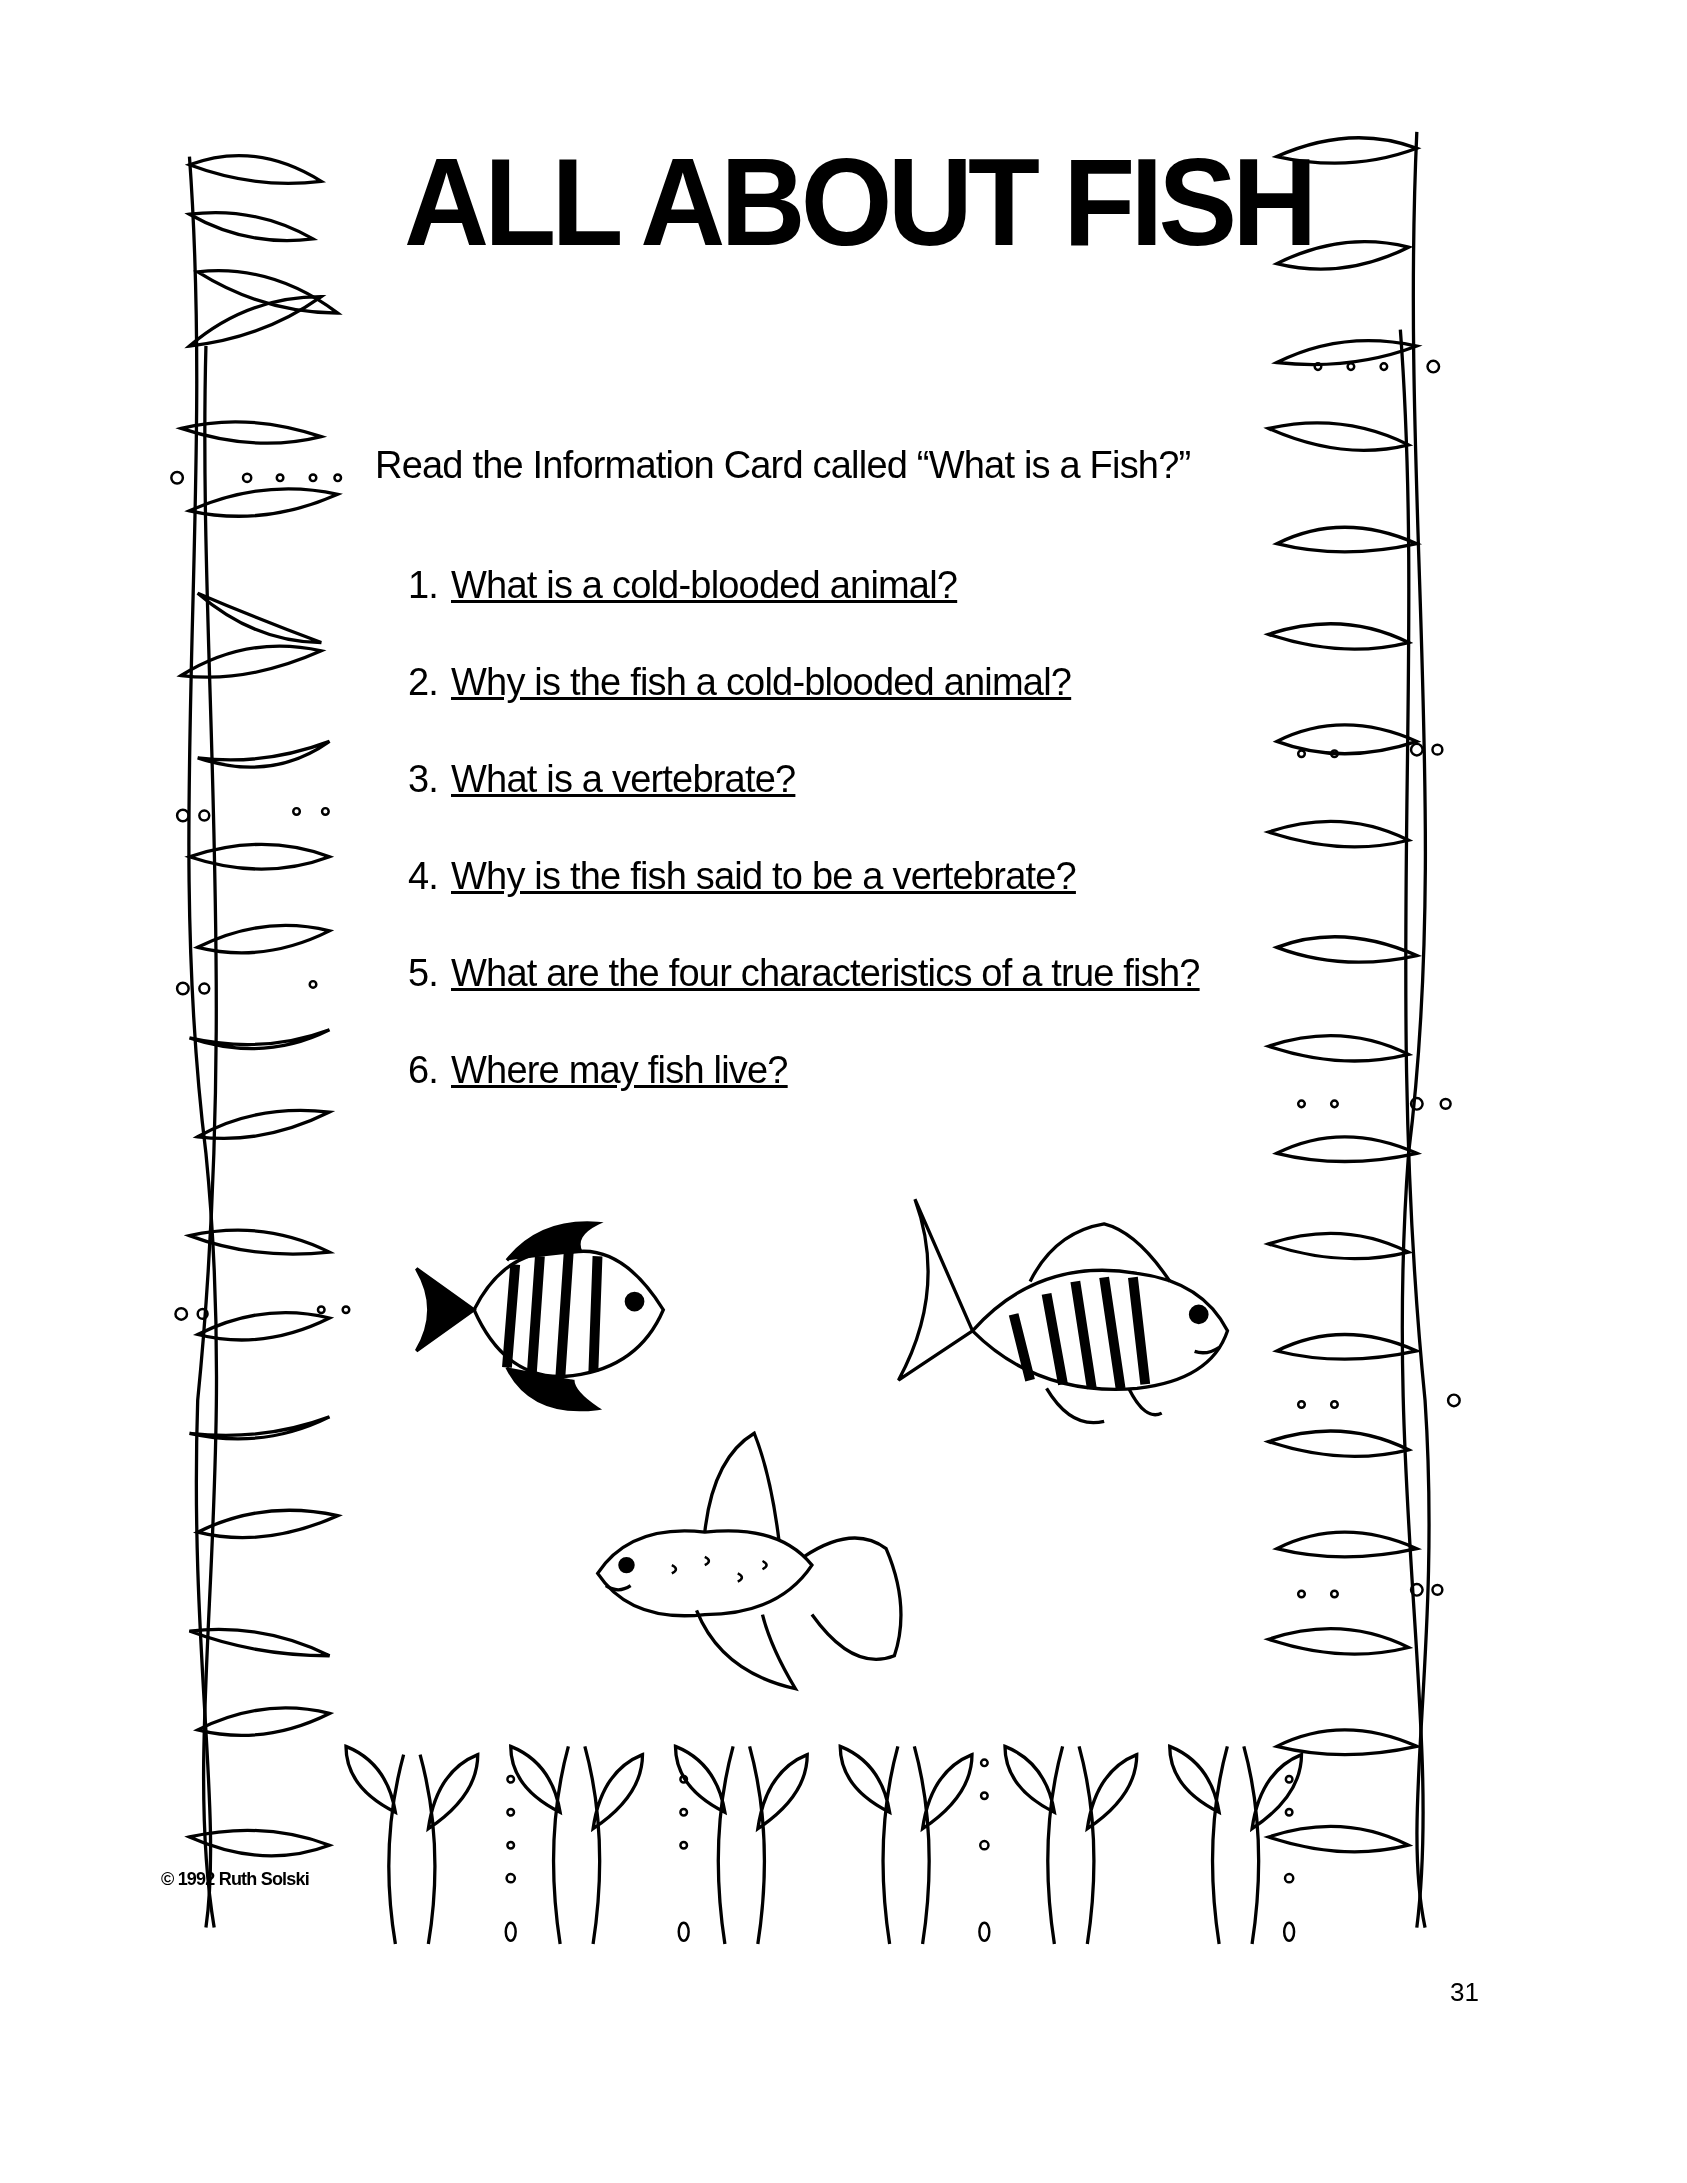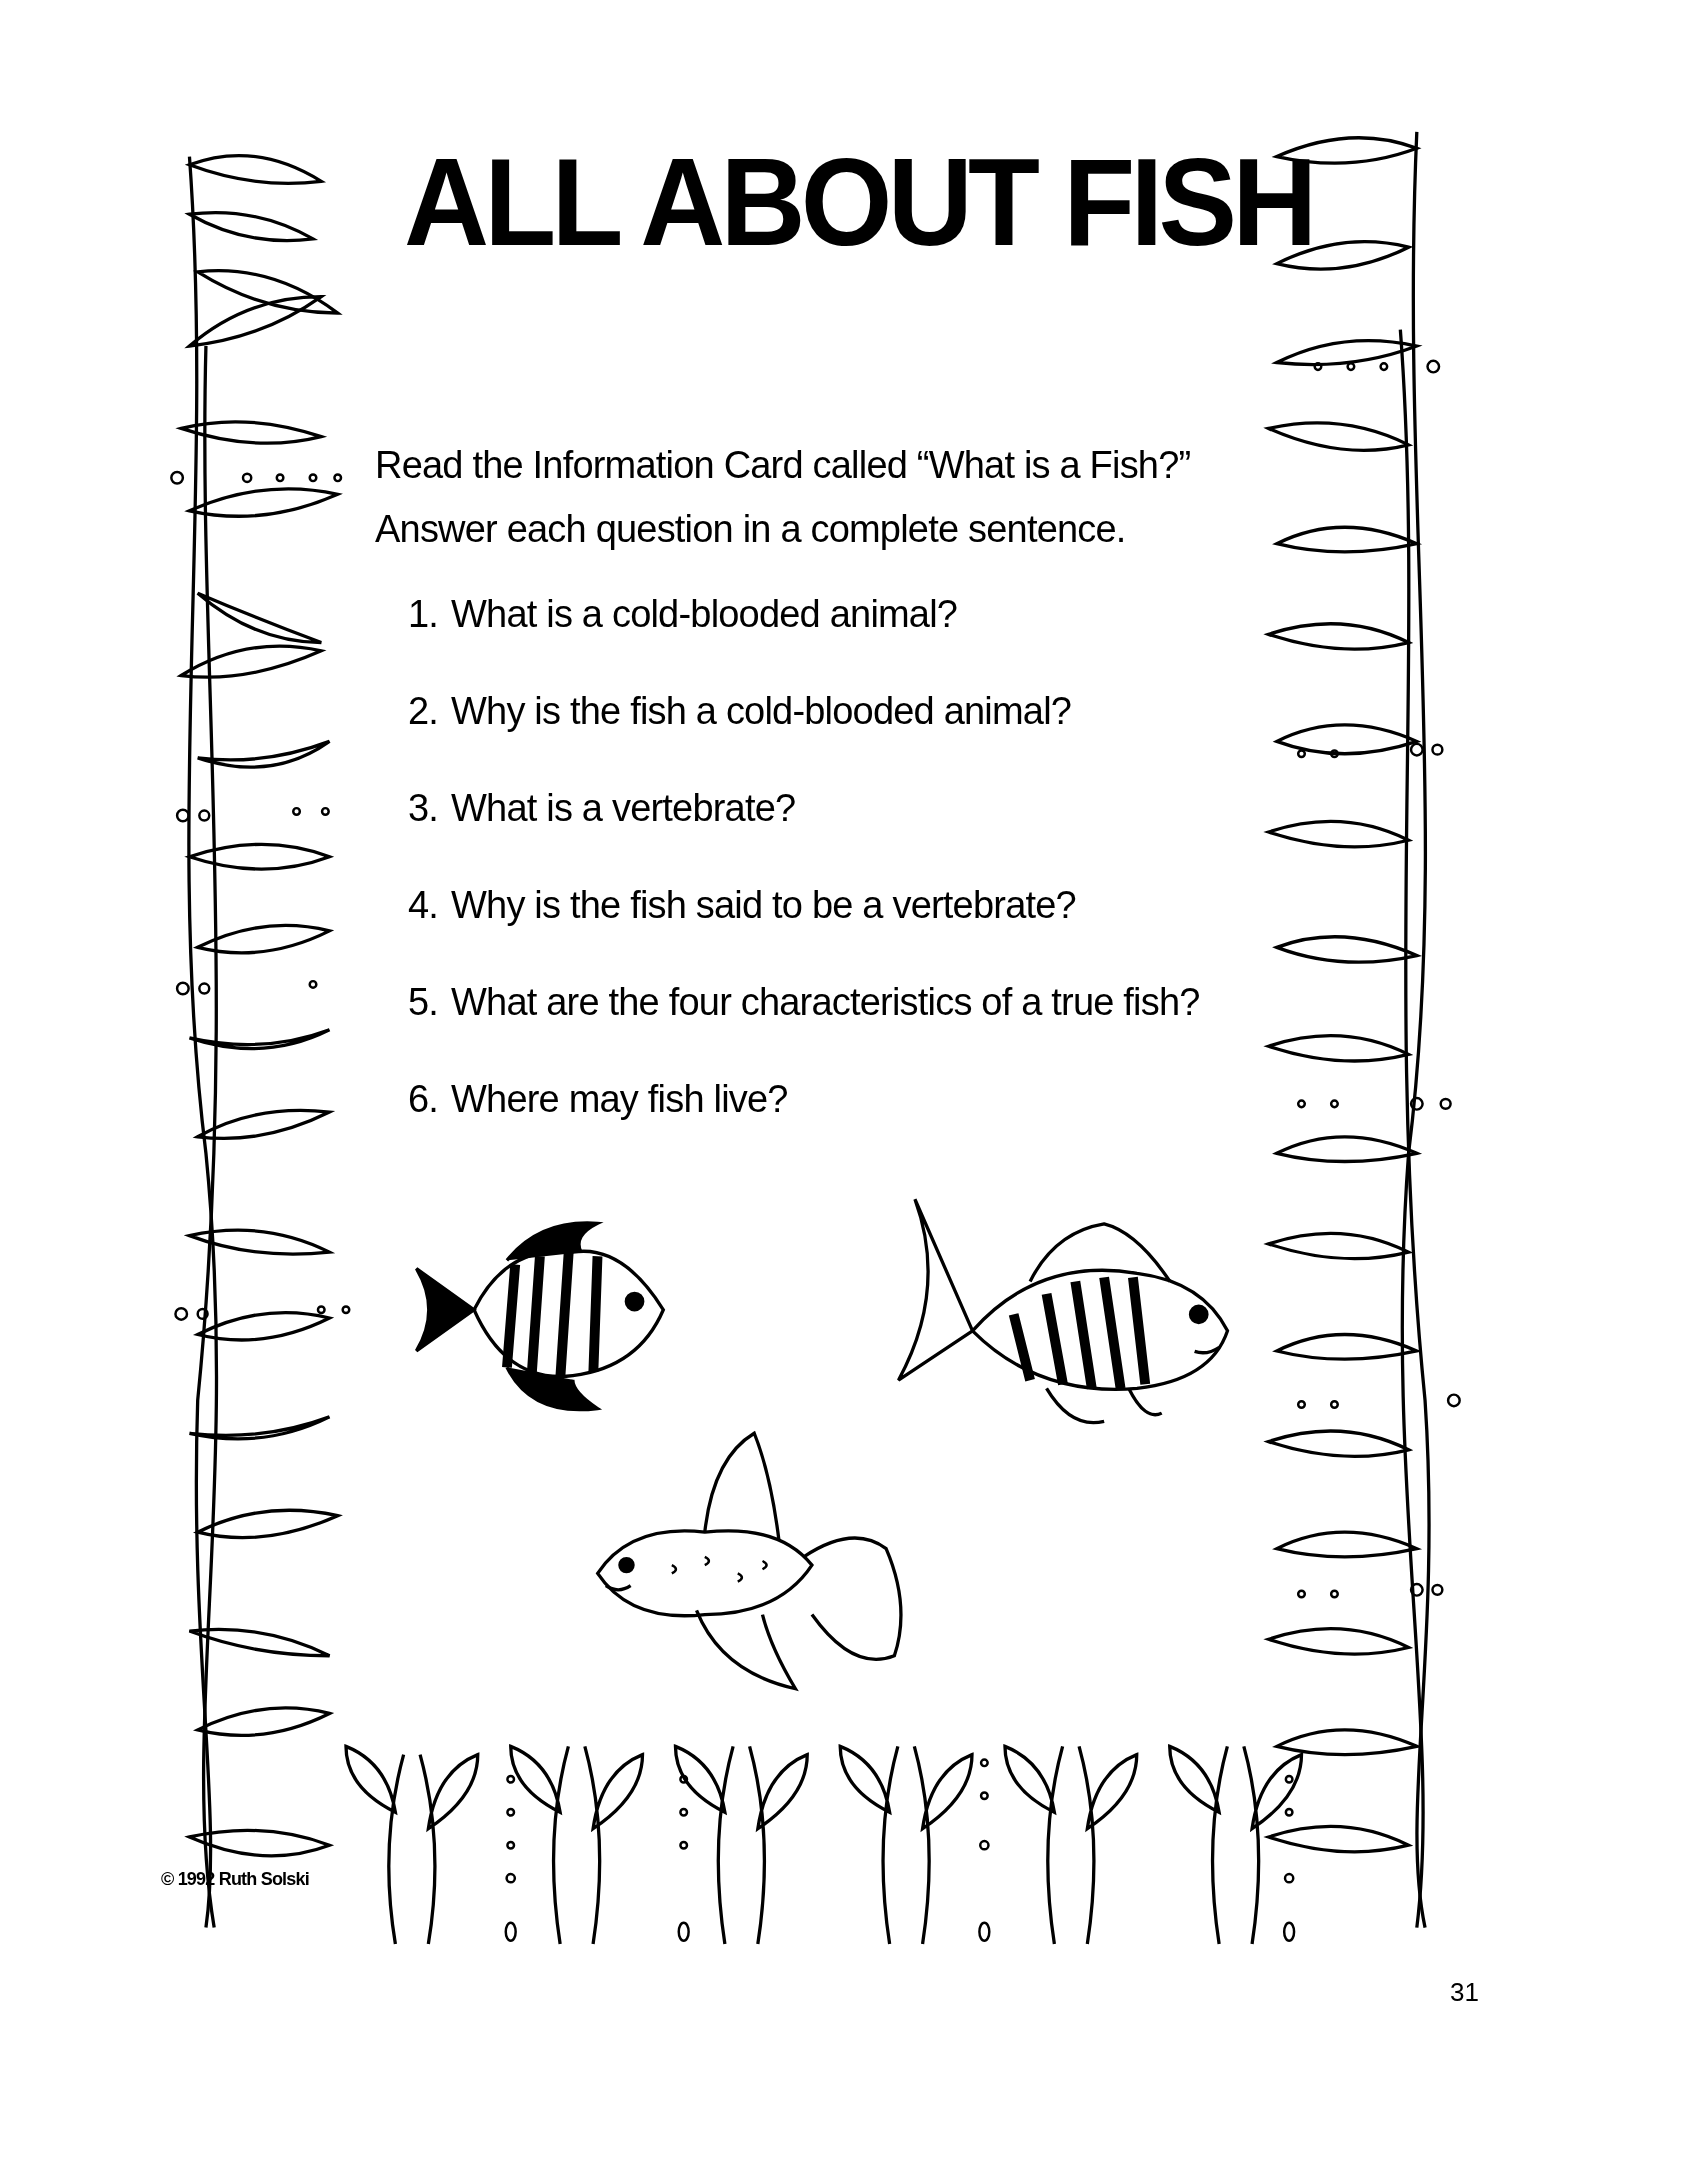--- a/index.html
+++ b/index.html
@@ -3,21 +3,21 @@
 <meta charset="utf-8">
 <style>
   html, body { margin: 0; padding: 0; background: #ffffff; }
   body { width: 1687px; height: 2183px; position: relative; overflow: hidden; color: #000; font-family: "Liberation Sans", sans-serif; }
   .page { position: absolute; left: 0; top: 0; width: 1687px; height: 1584px; }
   .border-art { position: absolute; left: 0; top: 0; }
   .title { position: absolute; left: 404px; top: 140px; width: 791px; font-family: "Liberation Sans", sans-serif; font-weight: bold; font-size: 124px; letter-spacing: -5px; line-height: 1; white-space: nowrap; transform: scaleX(0.95); transform-origin: left top; }
   .subtitle { position: absolute; left: 577px; top: 342px; font-weight: bold; font-size: 41px; letter-spacing: -0.8px; white-space: nowrap; }
   .instructions { position: absolute; left: 375px; top: 433px; font-size: 38px; line-height: 64px; letter-spacing: -0.8px; }
   .instructions div { white-space: nowrap; }
-  .questions { position: absolute; left: 408px; top: 593px; margin: 0; padding: 0; list-style: none; font-size: 38px; letter-spacing: -0.8px; }
+  .questions { position: absolute; left: 408px; top: 564px; margin: 0; padding: 0; list-style: none; font-size: 38px; letter-spacing: -0.8px; text-decoration: underline; }
   .questions li { height: 97px; white-space: nowrap; }
   .q-num { display: inline-block; width: 43px; }
   .footer-left { position: absolute; left: 161px; top: 1869px; font-size: 18px; letter-spacing: -0.8px; white-space: nowrap; font-weight: bold; }
   .footer-right { position: absolute; left: 1450px; top: 1977px; font-size: 26px; white-space: nowrap; }
   .fish { position: absolute; }
 </style>
 </head>
 <body>
 
 <div class="page">
@@ -136,21 +136,20 @@
         <circle cx="1565" cy="2200" r="4"></circle>
         <circle cx="1565" cy="2280" r="5"></circle>
         <ellipse cx="1565" cy="2345" rx="6" ry="11"></ellipse>
     </g>
   </svg>
 
   <div class="title">ALL ABOUT FISH</div>
 
   <div class="instructions">
     <div>Read the Information Card called “What is a Fish?”</div>
-    <div>Answer each question in a complete sentence.</div>
   </div>
 
   <ol class="questions">
     <li><span class="q-num">1.</span><span>What is a cold-blooded animal?</span></li>
     <li><span class="q-num">2.</span><span>Why is the fish a cold-blooded animal?</span></li>
     <li><span class="q-num">3.</span><span>What is a vertebrate?</span></li>
     <li><span class="q-num">4.</span><span>Why is the fish said to be a vertebrate?</span></li>
     <li><span class="q-num">5.</span><span>What are the four characteristics of a true fish?</span></li>
     <li><span class="q-num">6.</span><span>Where may fish live?</span></li>
   </ol>

